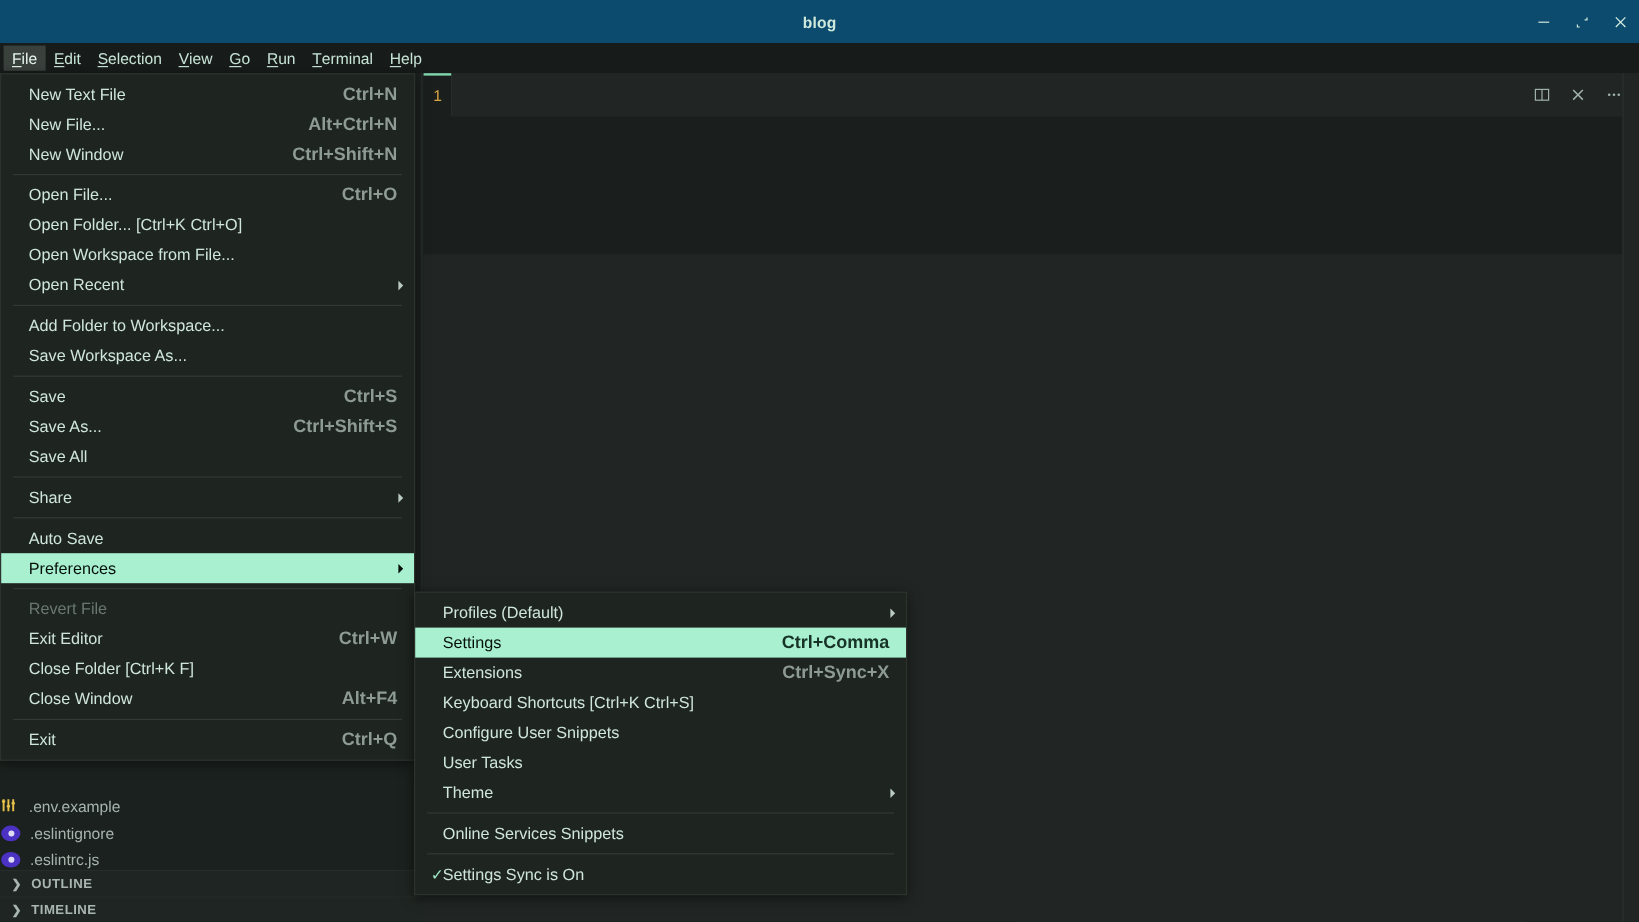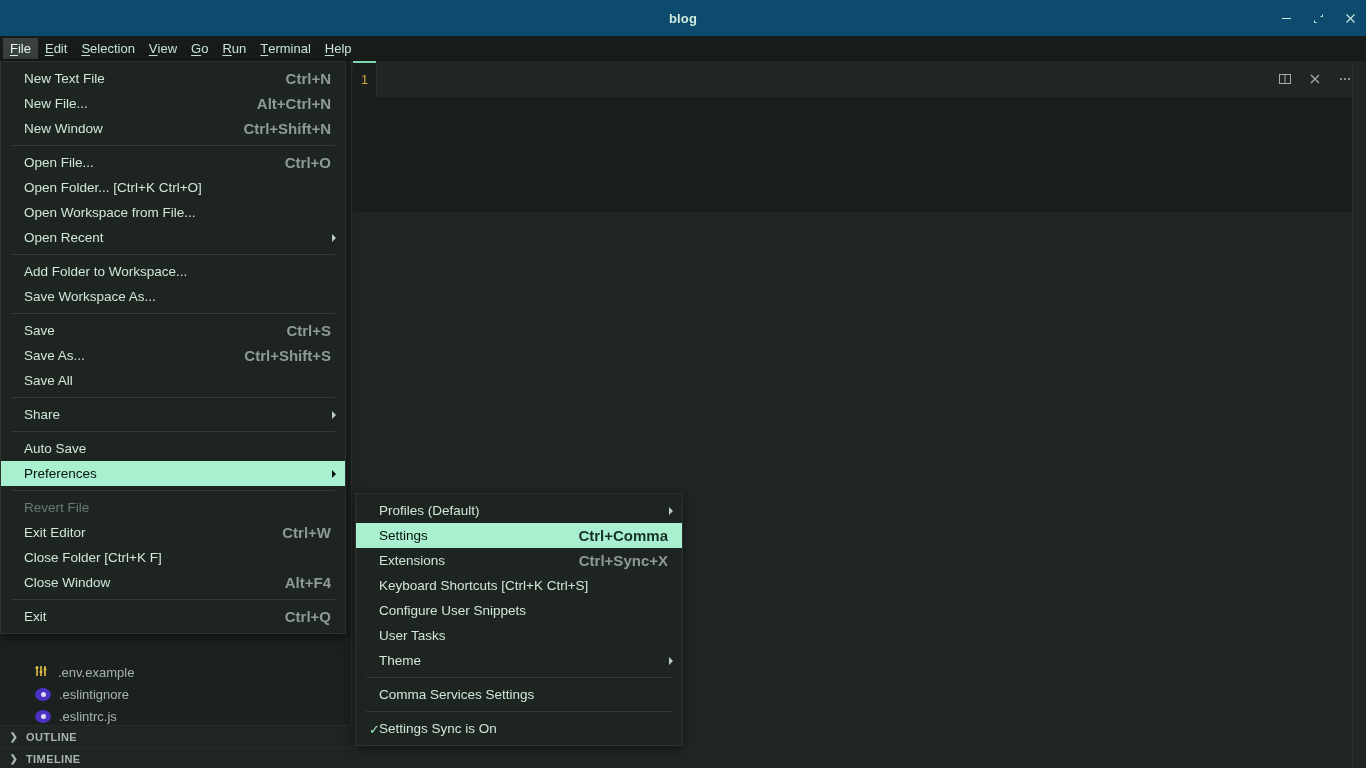--- a/index.html
+++ b/index.html
@@ -39,21 +39,21 @@
 
   
   .workbench{ position:absolute; left:0; top:61px; width:1366px; height:707px; background:#1f2522; }
   .activity-strip{ position:absolute; left:0; top:0; width:0px; height:707px; background:#171c1a; }
   .sidebar{
     position:absolute; left:0; top:0; width:352px; height:707px; background:#1b211e;
     border-right:1px solid #2a302d;
   }
   .explorer-list{ position:absolute; left:0; top:600px; width:352px; }
   .tree-row{
-    height:22px; display:flex; align-items:center; padding-left:34px;
+    height:22px; display:flex; align-items:center; 
     font-size:13px; color:#9aa6a1; gap:8px;
   }
   .tree-row .fname{ color:#a7b3ae; }
   .ficon{ width:16px; height:16px; display:inline-block; position:relative; flex:0 0 16px; }
   .ficon.sliders svg{ display:block; }
   .ficon.dot{
     width:13px; height:13px; border-radius:50%; background:#4b32c3; margin-left:1px;
     display:flex; align-items:center; justify-content:center;
   }
   .ficon.dot::after{ content:""; width:5px; height:5px; border-radius:50%; background:#dfdcf5; }
@@ -85,21 +85,21 @@
   .editor-body{ position:absolute; left:0; top:36px; width:1013px; height:115px; background:#1a1f1d; }
   .editor-rest{ position:absolute; left:0; top:151px; width:1013px; height:556px; background:#212624; }
   .right-rail{ position:absolute; right:0; top:0; width:14px; height:707px; background:#212624; border-left:1px solid #2a302d; }
 
   
   .menu{
     position:absolute; background:#1e2420; border:1px solid #2c332f;
     box-shadow:0 2px 10px rgba(0,0,0,.55); padding:4px 0; z-index:40;
   }
   #file-menu{ left:0; top:61px; width:346px; }
-  #prefs-menu{ left:345px; top:493px; width:328px;margin-left:10px; }
+  #prefs-menu{ left:345px; top:493px; width:411px; }
 
   .mi{
     position:relative; height:25px; display:flex; align-items:center;
     padding:0 14px 0 23px; font-size:13.5px; color:#cfe6da; cursor:pointer; white-space:nowrap;
   }
   .mi .label{ flex:1 1 auto; }
   .mi .keys{ color:#8d9a95; font-size:15px; padding-left:18px;font-weight:bold; }
   .mi .submenu-arrow{
     position:absolute; right:9px; top:50%; transform:translateY(-50%);
     width:0; height:0; border-left:4px solid #b9cbc3;
@@ -324,21 +324,21 @@
       </div>
       <div class="mi">
         <span class="label">User Tasks</span>
       </div>
       <div class="mi">
         <span class="label">Theme</span>
         <span class="submenu-arrow"></span>
       </div>
       <div class="sep"></div>
       <div class="mi">
-        <span class="label">Comma Services Settings</span>
+        <span class="label">Online Services Snippets</span>
       </div>
       <div class="sep"></div>
       <div class="mi">
         <span class="tick">✓</span>
         <span class="label">Settings Sync is On</span>
       </div>
     </div>
 
 </div>
 

